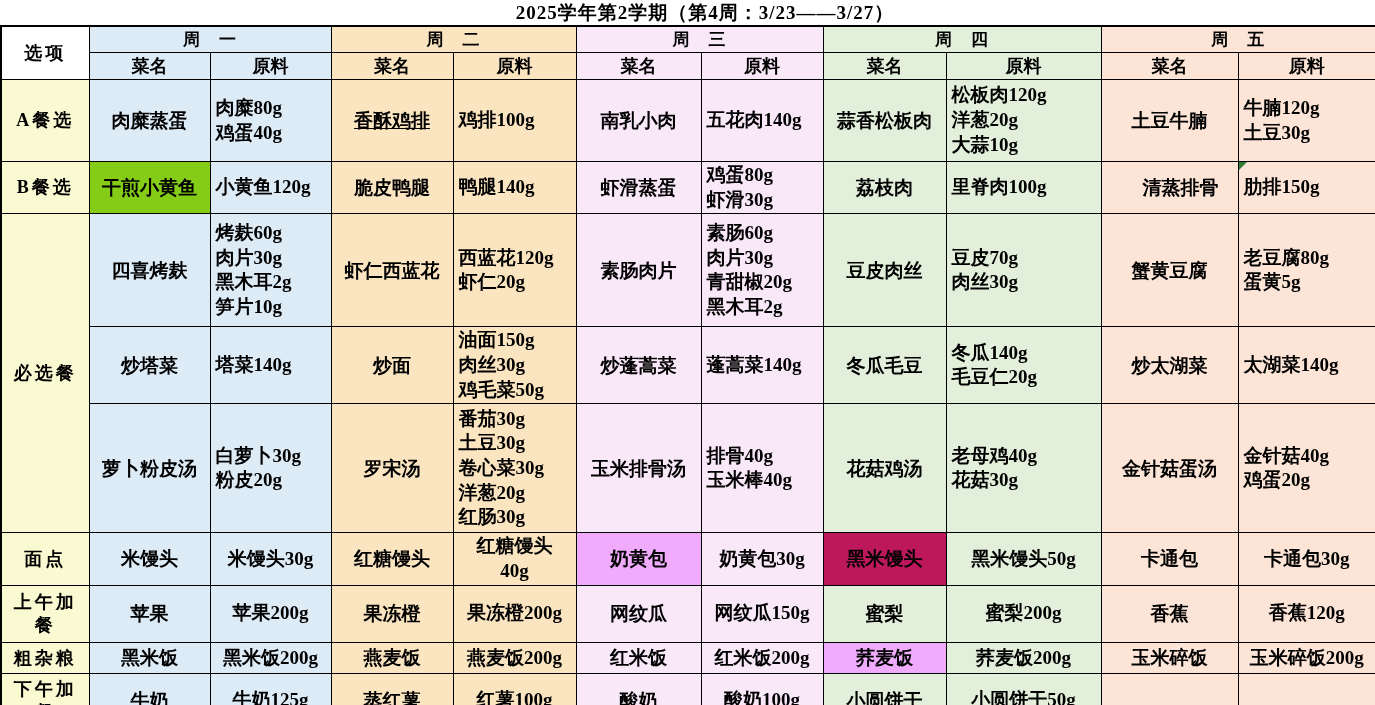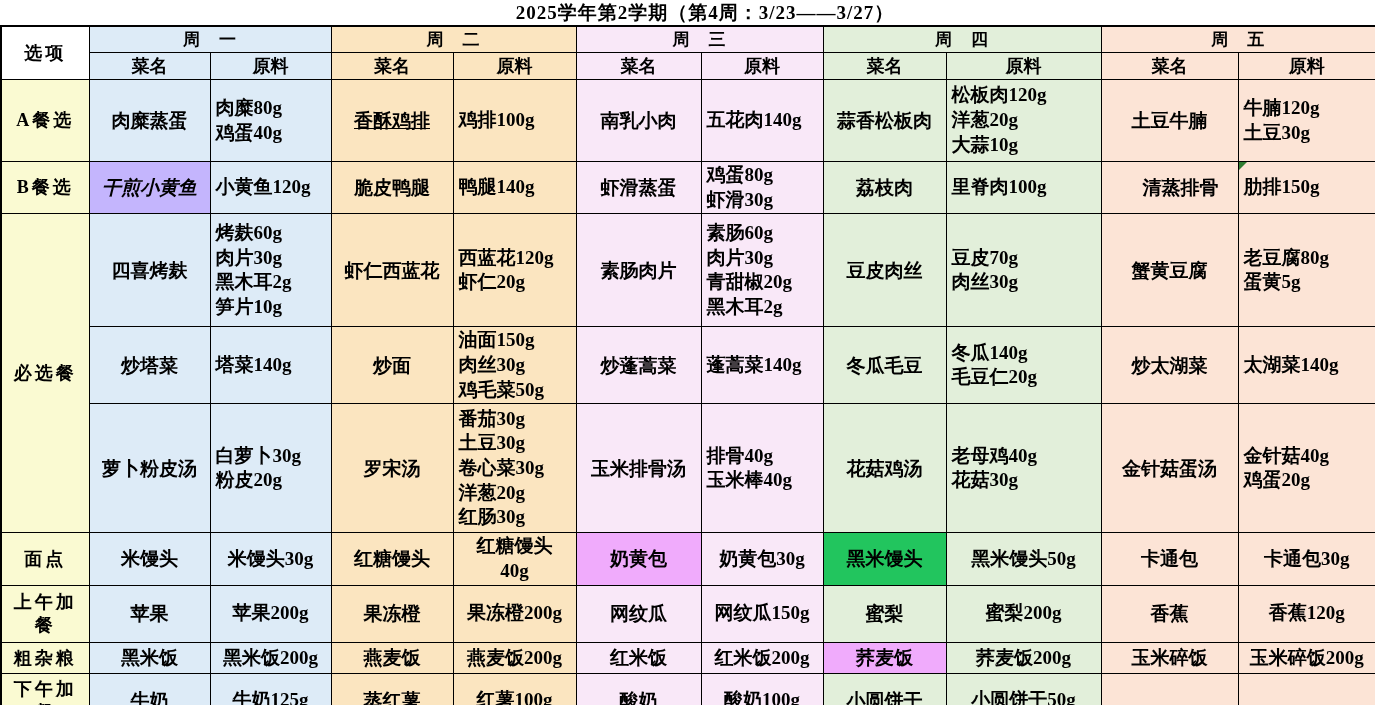--- a/index.html
+++ b/index.html
@@ -82,21 +82,21 @@
             <div>大蒜10g</div>
           </td>
           <td class="dish" style="background: rgb(252, 228, 214);">土豆牛腩</td>
           <td class="ing left" style="background: rgb(252, 228, 214);">
             <div>牛腩120g</div>
             <div>土豆30g</div>
           </td>
         </tr>
         <tr style="height: 45px;">
           <td class="label-cell" rowspan="1" style="background: rgb(250, 250, 210);">B餐选</td>
-          <td class="dish" style="background: #c4b5fd; font-style: italic;">干煎小黄鱼</td>
+          <td class="dish" style="background: #84cc16;">干煎小黄鱼</td>
           <td class="ing left" style="background: rgb(221, 235, 247);">
             <div>小黄鱼120g</div>
           </td>
           <td class="dish" style="background: rgb(251, 229, 192);">脆皮鸭腿</td>
           <td class="ing left" style="background: rgb(251, 229, 192);">
             <div>鸭腿140g</div>
           </td>
           <td class="dish" style="background: rgb(249, 232, 248);">虾滑蒸蛋</td>
           <td class="ing left" style="background: rgb(249, 232, 248);">
             <div>鸡蛋80g</div>
@@ -207,21 +207,21 @@
           </td>
           <td class="dish" style="background: rgb(251, 229, 192);">红糖馒头</td>
           <td class="ing center" style="background: rgb(251, 229, 192);">
             <div>红糖馒头</div>
             <div>40g</div>
           </td>
           <td class="dish" style="background: #f0abfc;">奶黄包</td>
           <td class="ing center" style="background: rgb(249, 232, 248);">
             <div>奶黄包30g</div>
           </td>
-          <td class="dish" style="background: #22c55e;">黑米馒头</td>
+          <td class="dish" style="background: #be185d;">黑米馒头</td>
           <td class="ing center" style="background: rgb(226, 239, 218);">
             <div>黑米馒头50g</div>
           </td>
           <td class="dish" style="background: rgb(252, 228, 214);">卡通包</td>
           <td class="ing center" style="background: rgb(252, 228, 214);">
             <div>卡通包30g</div>
           </td>
         </tr>
         <tr style="height: 57px;">
           <td class="label-cell" rowspan="1" style="background: rgb(250, 250, 210);">上午加餐</td>

